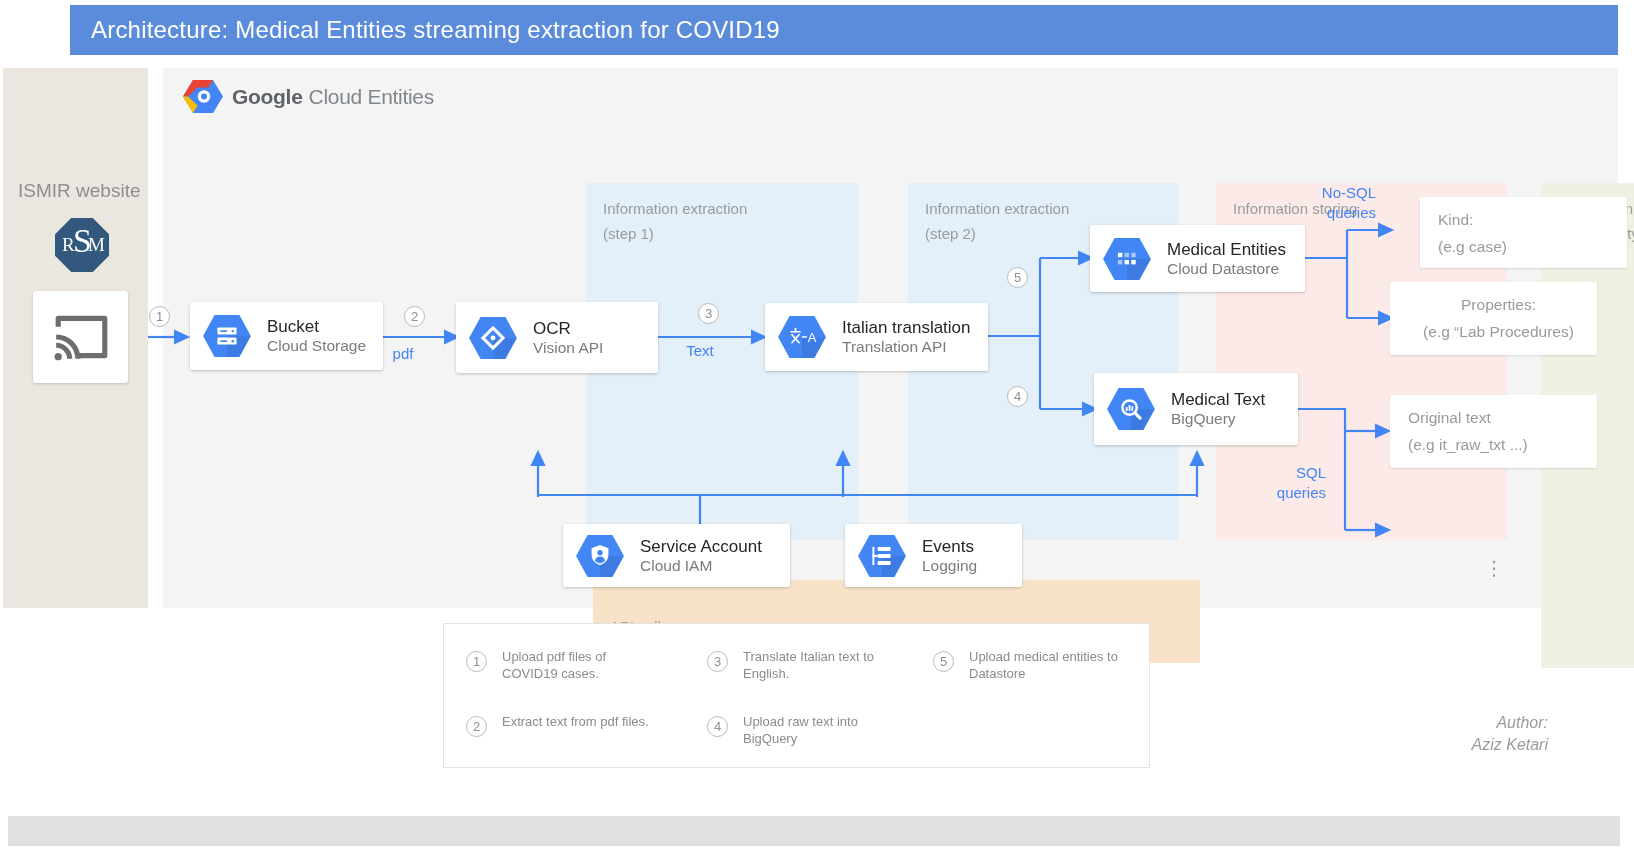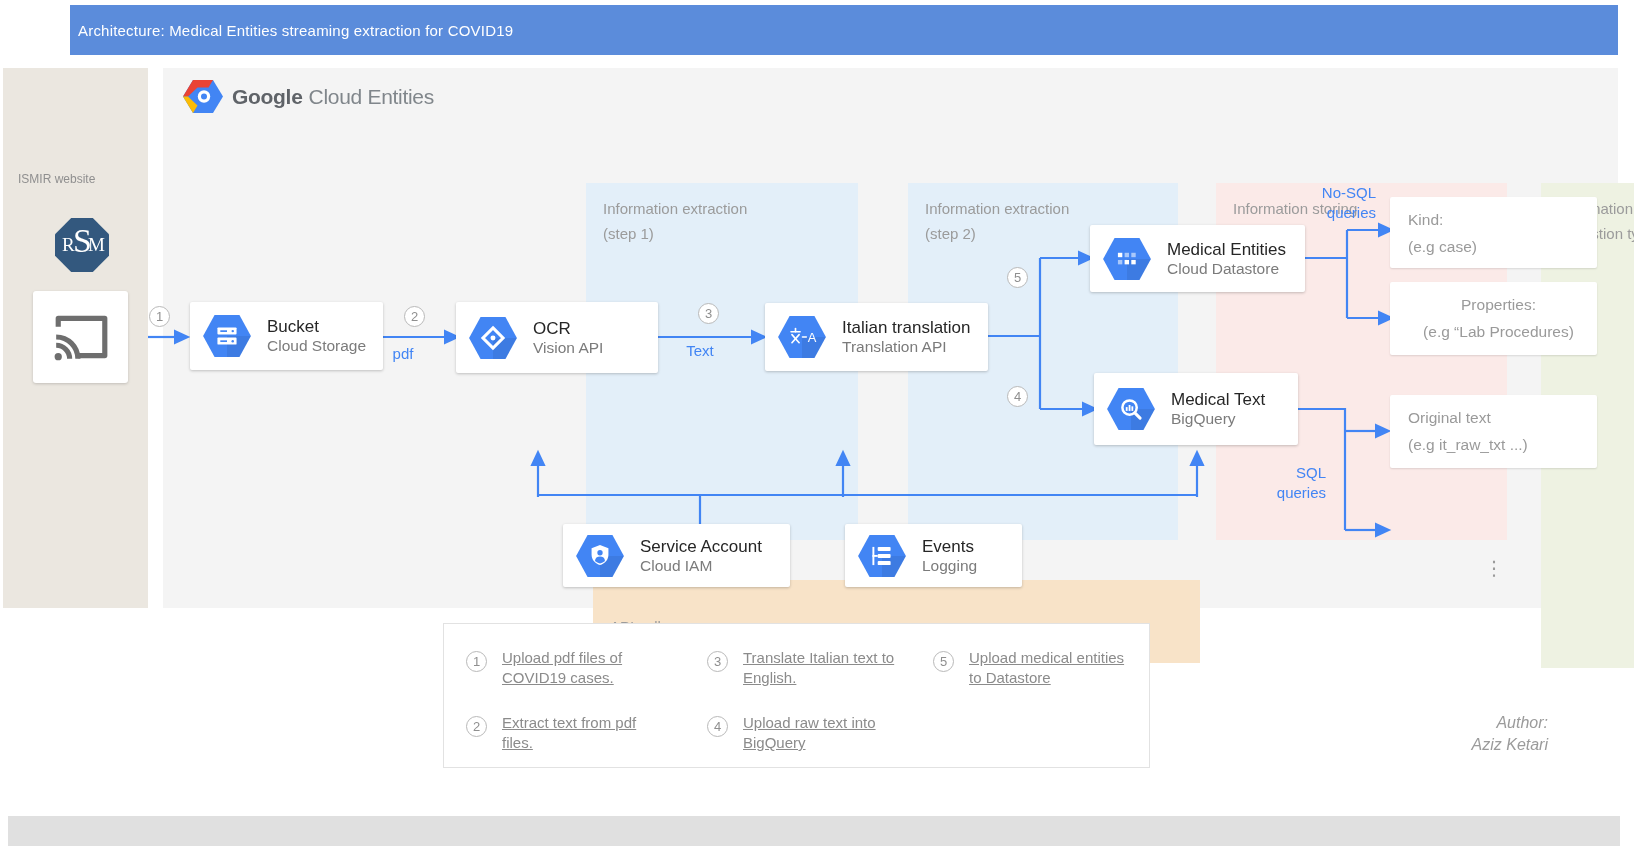--- a/index.html
+++ b/index.html
@@ -5,24 +5,24 @@
   :root{
     --header:#5b8cdb; --canvas:#f4f4f4; --sidebar:#ebe7e0;
     --panel-blue:#e3eff9; --panel-pink:#fbeae8; --panel-green:#eef2e2; --panel-tan:#f8e3c8;
     --accent:#4285f4; --bar:#e0e0e0; --hex:#4285f4;
   }
   *{margin:0;padding:0;box-sizing:border-box;}
   body{background:#fff;font-family:"Liberation Sans",sans-serif;}
   #root{position:relative;width:1634px;height:848px;background:#fff;overflow:hidden;}
 
   .header{position:absolute;left:70px;top:5px;width:1548px;height:50px;background:var(--header);
-          display:flex;align-items:center;padding-left:8px;color:#fff;font-size:15px;letter-spacing:.2px;}
+          display:flex;align-items:center;padding-left:21px;color:#fff;font-size:24px;letter-spacing:.2px;}
 
   .sidebar{position:absolute;left:3px;top:68px;width:145px;height:540px;background:var(--sidebar);}
-  .sidebar-label{position:absolute;left:15px;top:104px;font-size:12px;color:#8f8f8f;}
+  .sidebar-label{position:absolute;left:15px;top:112px;font-size:19px;color:#8f8f8f;}
   .rsm{position:absolute;left:52px;top:150px;width:54px;height:54px;background:#33587e;color:#fff;
        clip-path:polygon(30% 0,70% 0,100% 30%,100% 70%,70% 100%,30% 100%,0 70%,0 30%);
        font-family:"Liberation Serif",serif;}
   .rsm span{position:absolute;}
   .rsm .l-r{left:7px;top:16px;font-size:19px;}
   .rsm .l-s{left:18px;top:4px;font-size:34px;}
   .rsm .l-m{left:33px;top:16px;font-size:19px;}
   .cast-box{position:absolute;left:30px;top:223px;width:95px;height:92px;background:#fff;border-radius:3px;
             box-shadow:0 1px 3px rgba(0,0,0,.18);display:flex;align-items:center;justify-content:center;}
 
@@ -53,21 +53,21 @@
   .stepc{position:absolute;width:21px;height:21px;border:1.5px solid #b9b9b9;border-radius:50%;background:#fff;
          color:#8f8f8f;font-size:13px;display:flex;align-items:center;justify-content:center;z-index:7;}
   .bluelab{position:absolute;color:var(--accent);font-size:15px;z-index:7;line-height:1.35;}
   .r-align{text-align:right;}
 
   #wires{position:absolute;left:0;top:0;z-index:5;pointer-events:none;}
 
   .legend{position:absolute;left:443px;top:623px;width:707px;height:145px;background:#fff;border:1px solid #e2e2e2;z-index:2;}
   .legend-item{position:absolute;display:flex;gap:15px;align-items:flex-start;}
   .legend-item .lc{position:static;flex:0 0 auto;margin-top:3px;}
-  .legend-item .lt{width:162px;font-size:15px;color:#8b8b8b;line-height:1.33;text-decoration:underline;}
+  .legend-item .lt{width:162px;font-size:13px;color:#8b8b8b;line-height:1.33;}
 
   .author{position:absolute;right:86px;top:712px;text-align:right;font-style:italic;font-size:16px;
           color:#9b9b9b;line-height:1.4;z-index:2;}
   .bottombar{position:absolute;left:8px;top:816px;width:1612px;height:30px;background:var(--bar);}
 </style>
 </head>
 <body>
 
 <div id="root">
 
@@ -270,21 +270,21 @@
         <rect x="21.5" y="28.3" width="13.5" height="4.2" rx="1"></rect>
         <rect x="16" y="21.9" width="5.5" height="2"></rect>
       </g>
     </svg>
     <div class="txt">
       <span class="t1">Events</span>
       <span class="t2">Logging</span>
     </div>
   </div>
 
-  <div class="qbox" style="left:1390px;top:197px;height:71px;">
+  <div class="qbox" style="left:1420px;top:197px;height:71px;">
     <div>Kind:</div>
     <div>(e.g case)</div>
   </div>
   <div class="qbox" style="left:1390px;top:282px;height:73px;text-align:center;">
     <div>Properties:</div>
     <div>(e.g “Lab Procedures)</div>
   </div>
   <div class="qbox" style="left:1390px;top:395px;height:73px;">
     <div>Original text</div>
     <div>(e.g it_raw_txt ...)</div>

